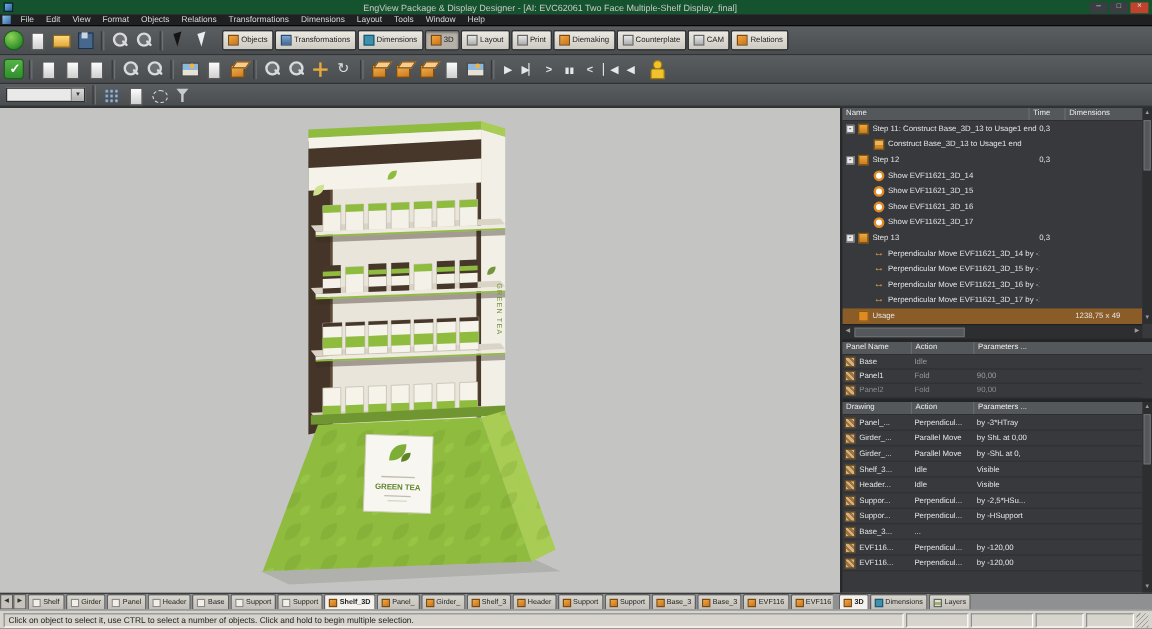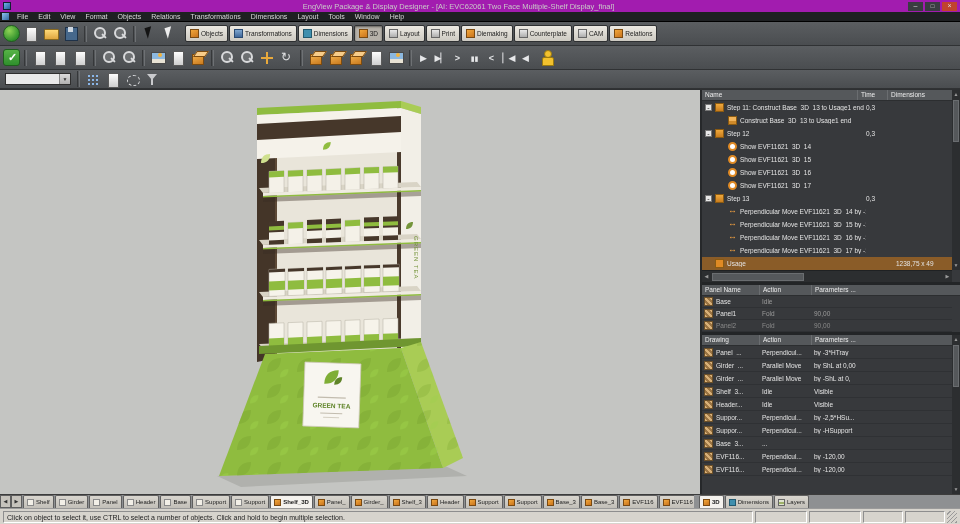--- a/index.html
+++ b/index.html
@@ -1,21 +1,21 @@
 <!DOCTYPE html>
 <html><head>
 <meta charset="utf-8">
 <style>
   * { margin:0; padding:0; box-sizing:border-box; }
   html,body { width:960px; height:524px; overflow:hidden; background:#000;
               font-family:"Liberation Sans", sans-serif; }
   .window { width:960px; height:524px; display:flex; flex-direction:column; background:#4a4d50; }
 
   
-  .titlebar { height:12px; background:#a21caf; display:flex; align-items:center; padding:0 3px; flex:none; }
+  .titlebar { height:12px; background:#14532d; display:flex; align-items:center; padding:0 3px; flex:none; }
   .app-icon { width:8px; height:8px; background:linear-gradient(135deg,#6fb3e8,#2a5d9a); border:1px solid #123; flex:none; }
   .tb-title { flex:1; text-align:center; font-size:7.5px; color:#c9c9c9; white-space:nowrap; overflow:hidden; }
   .win-btn { width:15px; height:9px; margin-left:2px; background:#3a3d41; color:#ddd; position:relative; flex:none; font-size:7px; line-height:8px; text-align:center; }
   .win-btn.ic-close { background:#c1432e; }
   .ic-minimize::before { content:"–"; }
   .ic-maximize::before { content:"□"; font-size:6px; }
   .ic-close::before { content:"×"; }
 
   
   .menubar { height:10px; background:#1e2022; border-bottom:1px solid #000; display:flex; align-items:center; padding-left:2px; flex:none; }

